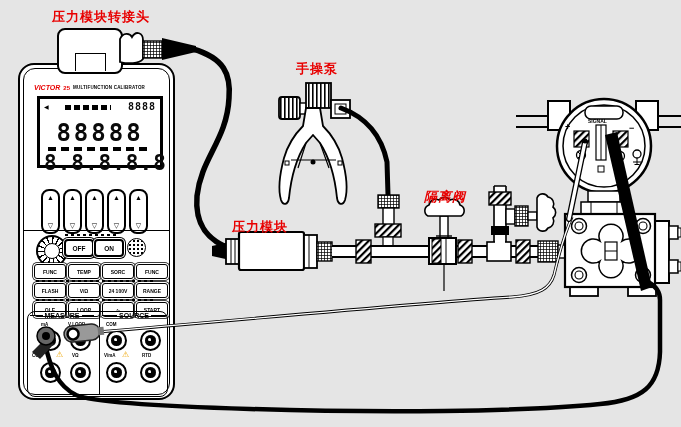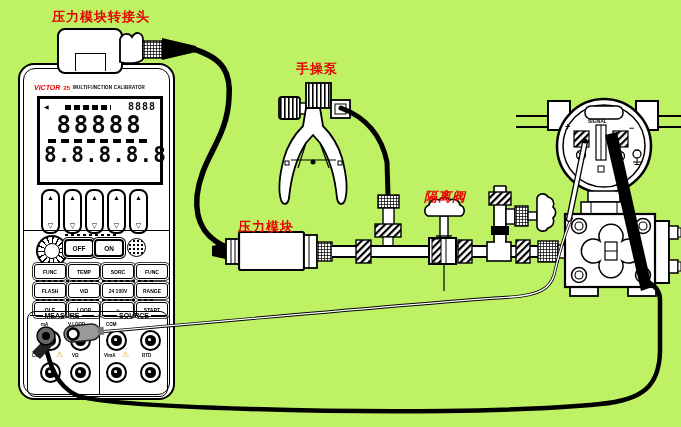--- a/index.html
+++ b/index.html
@@ -1,35 +1,35 @@
 <!DOCTYPE html>
 <html><head>
 <meta charset="utf-8">
 <style>
   html,body{margin:0;padding:0;background:#fff;}
-  .stage{position:relative;width:681px;height:427px;background:#bef264;overflow:hidden;
+  .stage{position:relative;width:681px;height:427px;background:#e5e5e5;overflow:hidden;
          font-family:"Liberation Sans","DejaVu Sans",sans-serif;}
   
   .red-label{position:absolute;z-index:6;color:#e80000;font-weight:bold;
              font-size:13px;letter-spacing:1px;white-space:nowrap;}
   
   .device{position:absolute;left:18px;top:63px;width:153px;height:333px;
           border:2.5px solid #000;border-radius:16px;background:#fff;z-index:2;}
   .device .inner-line{position:absolute;inset:3px;border:1px solid #000;border-radius:12px;pointer-events:none;}
   .brand{position:absolute;left:14px;top:19px;width:128px;display:flex;align-items:center;gap:3px;}
   .brand .v{color:#e80000;font-weight:bold;font-style:italic;font-size:7px;}
   .brand .m{color:#e80000;font-weight:bold;font-size:6px;}
   .brand .t{color:#000;font-weight:bold;font-size:4.5px;letter-spacing:.2px;}
-  .lcd{position:absolute;left:17px;top:31px;width:126px;height:89px;border:3.5px solid #000;
+  .lcd{position:absolute;left:17px;top:31px;width:126px;height:72px;border:3.5px solid #000;
        background:#fff;box-sizing:border-box;padding:2px 4px;}
   .lcd-top{display:flex;justify-content:space-between;align-items:center;height:12px;}
   .lcd-bars{width:46px;height:5px;background:repeating-linear-gradient(90deg,#000 0 6px,transparent 6px 9px);}
   .lcd-aux{font-family:"DejaVu Sans Mono",monospace;font-weight:bold;font-size:10px;letter-spacing:1px;}
   .seg{font-family:"DejaVu Sans Mono",monospace;font-weight:bold;color:#0a0a0a;line-height:1;}
-  .row1{font-size:24px;letter-spacing:3px;text-align:center;}
+  .row1{font-size:24px;letter-spacing:3px;text-align:center;margin-top:8px;}
   .row2{font-size:21px;letter-spacing:1px;text-align:center;margin-top:2px;}
   .lcd-mid{height:4px;margin:2px 4px;background:repeating-linear-gradient(90deg,#000 0 8px,transparent 8px 13px);}
   .tri{font-size:6px;line-height:1;}
   .rockers{position:absolute;left:21px;top:124px;display:flex;gap:3px;}
   .rocker{width:15px;height:35px;border:2px solid #000;border-radius:8px;display:flex;
           flex-direction:column;align-items:center;justify-content:space-between;padding:3px 0;background:#fff;}
   .rocker span{font-size:7px;line-height:1;}
   .hline{position:absolute;left:4px;top:165px;width:145px;border-top:1.5px solid #000;}
   .knob{position:absolute;left:16px;top:170px;width:28px;height:28px;border-radius:50%;
         border:2px solid #000;background:
@@ -63,21 +63,21 @@
   svg.art{position:absolute;left:0;top:0;z-index:5;pointer-events:none;}
   .tx-text{position:absolute;z-index:6;font-weight:bold;color:#000;}
 </style>
 </head>
 <body>
 
 <div class="stage">
 
   <div class="red-label" style="left:52px;top:8px;">压力模块转接头</div>
   <div class="red-label" style="left:296px;top:60px;">手操泵</div>
-  <div class="red-label" style="left:238px;top:218px;">压力模块</div>
+  <div class="red-label" style="left:232px;top:218px;">压力模块</div>
   <div class="red-label" style="left:424px;top:188px;font-style:italic;">隔离阀</div>
 
   <div class="device">
     <div class="inner-line"></div>
 
     <div class="brand">
       <span class="v">VICTOR</span>
       <span class="m">25</span>
       <span class="t">MULTIFUNCTION CALIBRATOR</span>
     </div>

